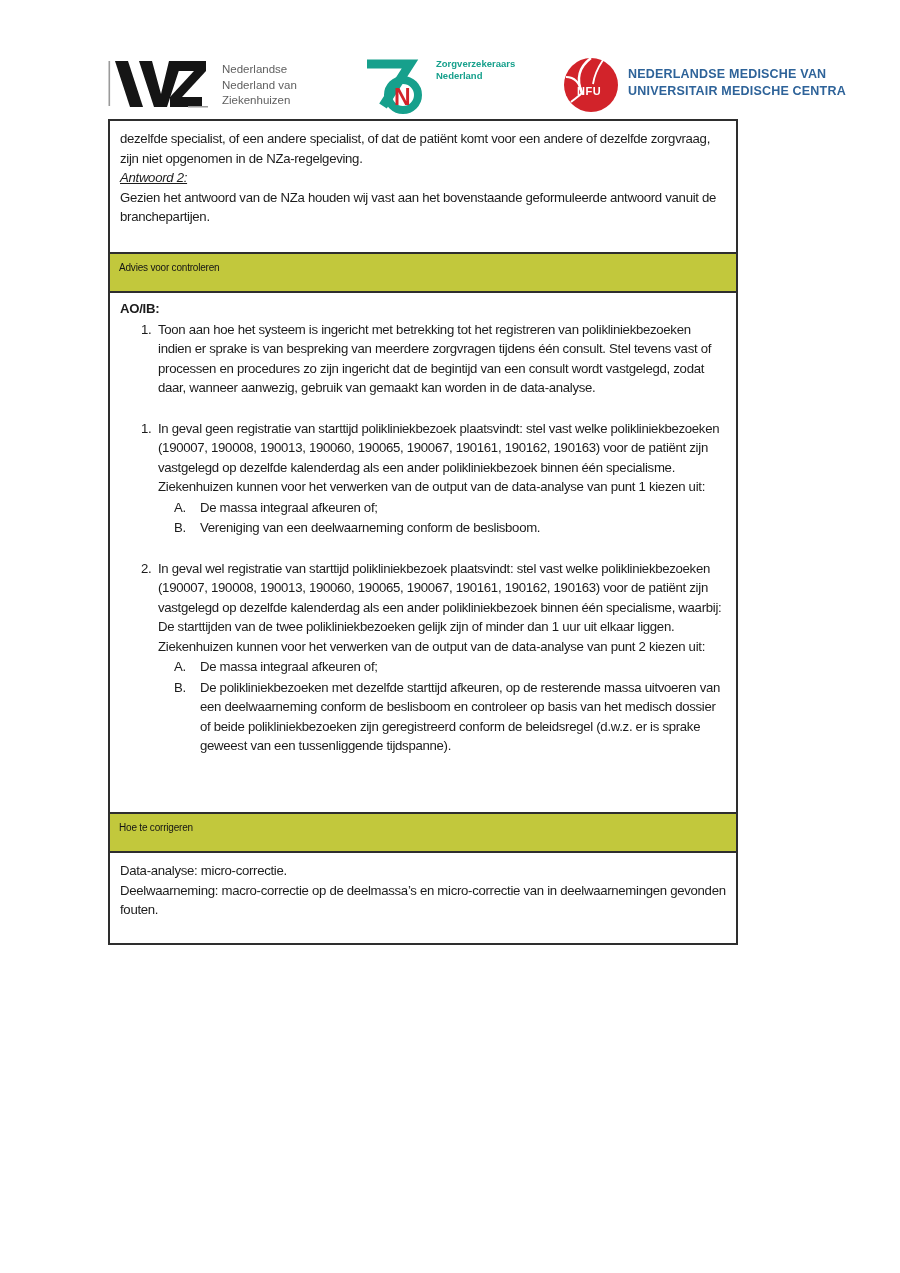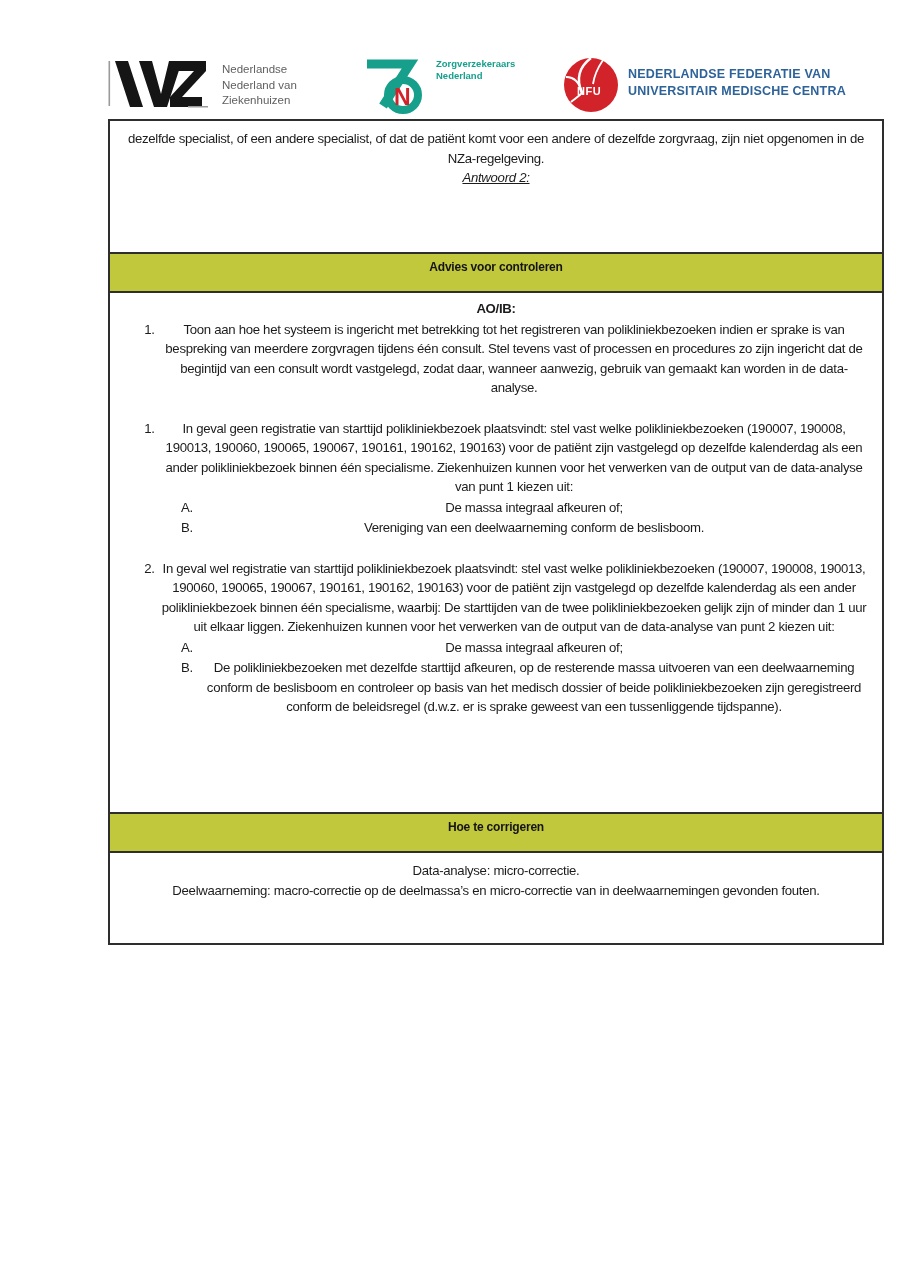--- a/index.html
+++ b/index.html
@@ -25,37 +25,36 @@
   .logo-zn { left: 363px; top: 55px; }
   .zn-caption { margin-left: 3px; margin-top: 3px; color: #16a08c; font-size: 9.5px; line-height: 12px; letter-spacing: 0; text-align: left; width: 86px; font-weight: bold; }
   .logo-nfu { left: 563px; top: 57px; }
   .nfu-caption { margin-left: 9px; margin-top: 9px; color: #2e6399; font-size: 12.5px; line-height: 16.5px; font-weight: bold; letter-spacing: 0.2px; white-space: nowrap; }
 
   
   .doc-table {
     position: absolute;
     left: 108px;
     top: 119px;
-    width: 776px;
+    width: 630px;
     border: 2px solid #2e2e2e;
     background: #ffffff;
-    text-align: center;
   }
   .cell { padding: 8px 10px 6px 10px; background: #ffffff; }
   .cell-intro  { min-height: 131px; }
   .cell-advice { min-height: 519px; padding-top: 6px; }
   .cell-corr   { min-height: 90px; }
   .band {
     min-height: 41px;
     background: #c2c83c;
     border-top: 2px solid #2e2e2e;
     border-bottom: 2px solid #2e2e2e;
     padding: 4px 9px;
-    font-weight: bold;
-    font-size: 12px;
+    font-weight: normal;
+    font-size: 10px;
     letter-spacing: -0.2px;
     color: #141414;
   }
 
   p.doc-par { margin: 0; }
   .par-gap { margin-top: 19px; }
   .answer-heading { font-style: italic; text-decoration: underline; margin-top: 19px; }
   .bold-heading { font-weight: bold; }
 
   .num-item { display: flex; margin-left: 21px; margin-top: 1px; }
@@ -107,31 +106,32 @@
     <div class="logo logo-nfu">
       <svg width="56" height="56" viewBox="0 0 56 56">
         <circle cx="28" cy="28" r="27" fill="#d2232a"></circle>
         <path d="M28,1 C16,10 13,22 19,36" fill="none" stroke="#ffffff" stroke-width="2.4"></path>
         <path d="M3,20 C12,20 17,27 19,36" fill="none" stroke="#ffffff" stroke-width="2.2"></path>
         <path d="M8,45 C13,41 16,39 19,36" fill="none" stroke="#ffffff" stroke-width="2"></path>
         <path d="M40,3 C34,12 31,20 30,27" fill="none" stroke="#ffffff" stroke-width="1.8"></path>
         <text x="14" y="38" font-size="11" font-weight="bold" fill="#ffffff" font-family="Liberation Sans, sans-serif" letter-spacing="0.5">NFU</text>
       </svg>
       <div class="nfu-caption">
-        <div>NEDERLANDSE FEDERATIE VAN</div>
+        <div>NEDERLANDSE MEDISCHE VAN</div>
         <div>UNIVERSITAIR MEDISCHE CENTRA</div>
       </div>
     </div>
   </div>
 
   <div class="doc-table">
 
     <div class="cell cell-intro">
       <p class="doc-par">dezelfde specialist, of een andere specialist, of dat de patiënt komt voor een andere of dezelfde zorgvraag, zijn niet opgenomen in de NZa-regelgeving.</p>
       <p class="doc-par answer-heading">Antwoord 2:</p>
+      <p class="doc-par">Gezien het antwoord van de NZa houden wij vast aan het bovenstaande geformuleerde antwoord vanuit de branchepartijen.</p>
     </div>
 
     <div class="band">Advies voor controleren</div>
 
     <div class="cell cell-advice">
       <p class="doc-par bold-heading">AO/IB:</p>
       <div class="num-item">
         <span class="num">1.</span>
         <div class="itxt">Toon aan hoe het systeem is ingericht met betrekking tot het registreren van polikliniekbezoeken indien er sprake is van bespreking van meerdere zorgvragen tijdens één consult. Stel tevens vast of processen en procedures zo zijn ingericht dat de begintijd van een consult wordt vastgelegd, zodat daar, wanneer aanwezig, gebruik van gemaakt kan worden in de data-analyse.</div>
       </div>

